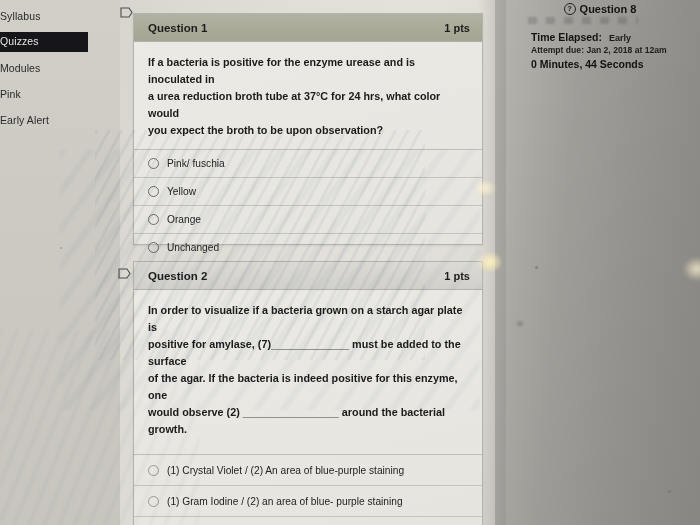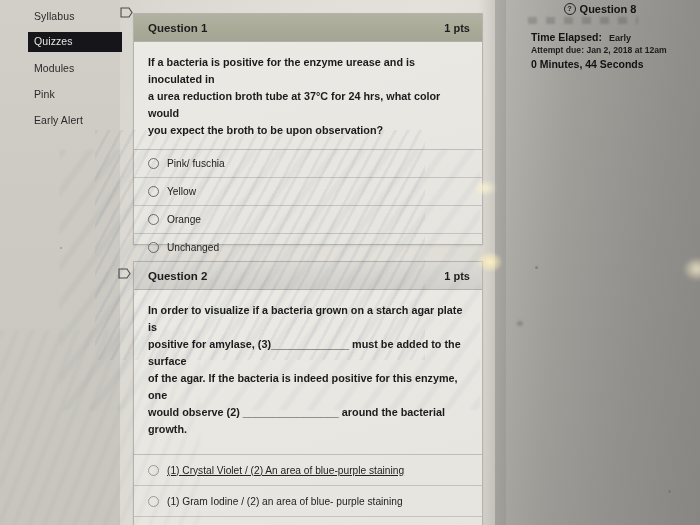--- a/index.html
+++ b/index.html
@@ -123,26 +123,24 @@
   #sidebar {
     position: absolute;
     left: 0; top: 0;
     width: 120px;
     padding-top: 6px;
   }
   .nav-item {
     position: relative;
     height: 20px;
     line-height: 20px;
-    padding-left: 6px;
     font-size: 10.5px;
     color: #2a2a2a;
     letter-spacing: .1px;
     margin-bottom: 6px;
-    margin-left: 28px;
   }
   .nav-item.active {
     background: #15151a;
     color: #e6e4e0;
     width: 88px;
     height: 20px;
     line-height: 19px;
   }
 
   
@@ -356,26 +354,26 @@
   </div>
 </section>
 
 <section class="question-card" id="card-q2">
   <header class="q-header light">
     <span>Question 2</span>
     <span class="q-pts">1 pts</span>
   </header>
   <div class="q-body">
     <div>In order to visualize if a bacteria grown on a starch agar plate is</div>
-    <div>positive for amylase, (3)_____________ must be added to the surface</div>
+    <div>positive for amylase, (7)_____________ must be added to the surface</div>
     <div>of the agar. If the bacteria is indeed positive for this enzyme, one</div>
     <div>would observe (2) ________________ around the bacterial growth.</div>
   </div>
   <div class="answers" style="padding-top:10px;">
-    <div class="answer-row" style="height:30px;text-decoration:underline;">
+    <div class="answer-row" style="height:30px;">
       <span class="radio faint"></span>
       <span class="ans-label">(1) Crystal Violet / (2) An area of blue-purple staining</span>
     </div>
     <div class="answer-row" style="height:30px;">
       <span class="radio faint"></span>
       <span class="ans-label">(1) Gram Iodine / (2) an area of blue- purple staining</span>
     </div>
     <div class="answer-row" style="height:30px;">
       
       

